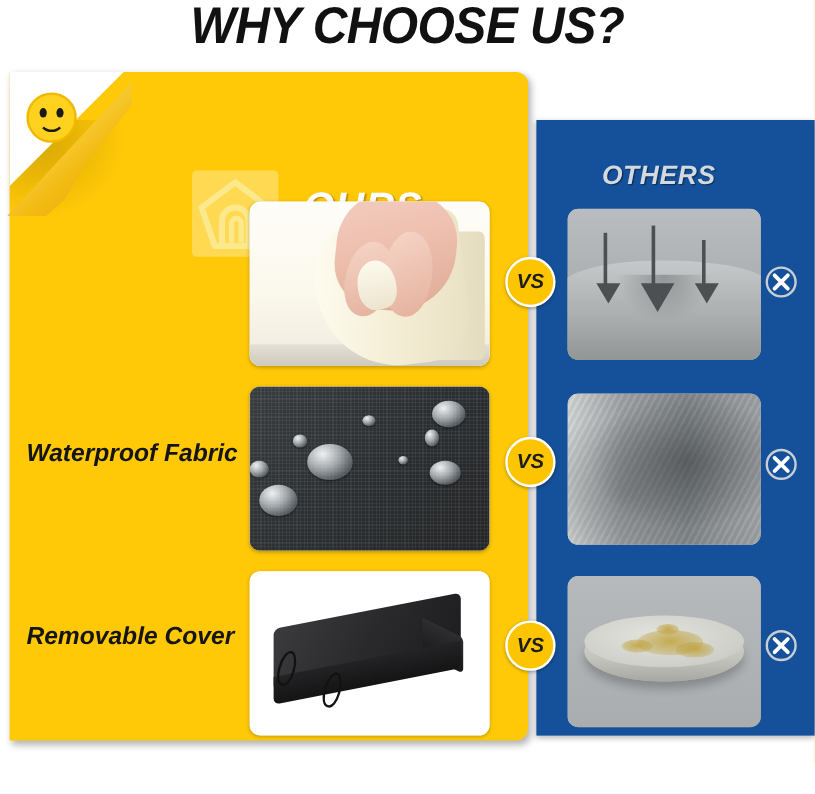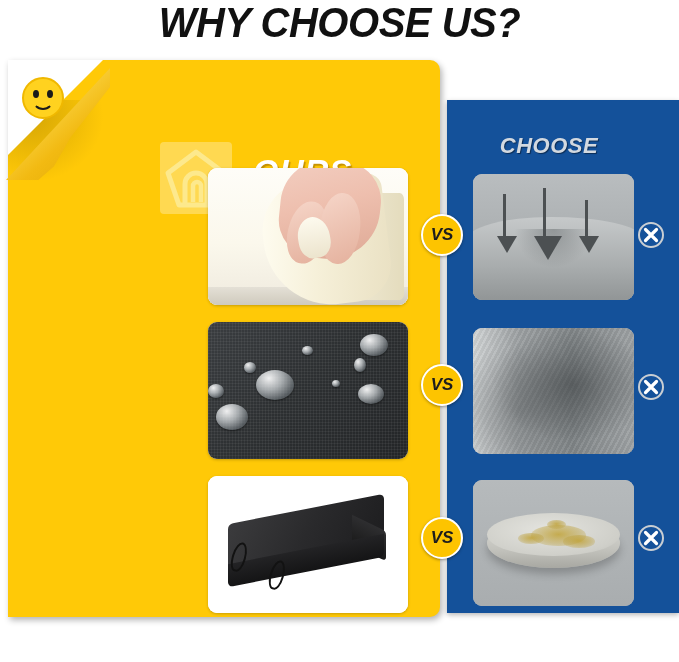--- a/index.html
+++ b/index.html
@@ -358,21 +358,21 @@
   }
 </style>
 </head>
 <body>
 
 <div id="poster">
 
   <div class="page-title">WHY CHOOSE US?</div>
 
   <div class="others-panel">
-    <div class="others-title">CHOOSE</div>
+    <div class="others-title">OTHERS</div>
   </div>
 
   <div class="others-photo" style="top:174px">
     <div class="art art-sag">
       <div class="ground"></div>
       <div class="dip"></div>
       <div class="arrow" style="left:30px; top:20px; height:48px;"></div>
       <div class="head" style="left:24px; top:62px;"></div>
       <div class="arrow" style="left:70px; top:14px; height:54px;"></div>
       <div class="head" style="left:61px; top:62px; border-left-width:14px; border-right-width:14px; border-top-width:24px;"></div>
@@ -411,20 +411,22 @@
       <svg viewBox="0 0 72 72" width="72" height="72">
         <polygon points="36,10 64,31 53,63 19,63 8,31" fill="none" stroke="#fde98d" stroke-width="5" stroke-linejoin="round"></polygon>
         <path d="M25,60 L25,42 A11,11 0 0 1 47,42 L47,60" fill="none" stroke="#fde98d" stroke-width="5" stroke-linecap="round"></path>
         <path d="M33,60 L33,44 A4,4 0 0 1 41,44 L41,60" fill="none" stroke="#fde98d" stroke-width="4.5"></path>
       </svg>
     </div>
 
     <div class="ours-title">OURS</div>
   </div>
 
+  <div class="feature-label" style="top:365px">Waterproof Fabric</div>
+  <div class="feature-label" style="top:518px">Removable Cover</div>
 
   <div class="ours-photo" style="top:168px">
     <div class="art art-foam">
       <div class="base"></div>
       <div class="foam-edge"></div>
       <div class="foam-sheet"></div>
       <div class="hand"></div>
       <div class="finger f1"></div>
       <div class="finger f2"></div>
       <div class="pinch"></div>

